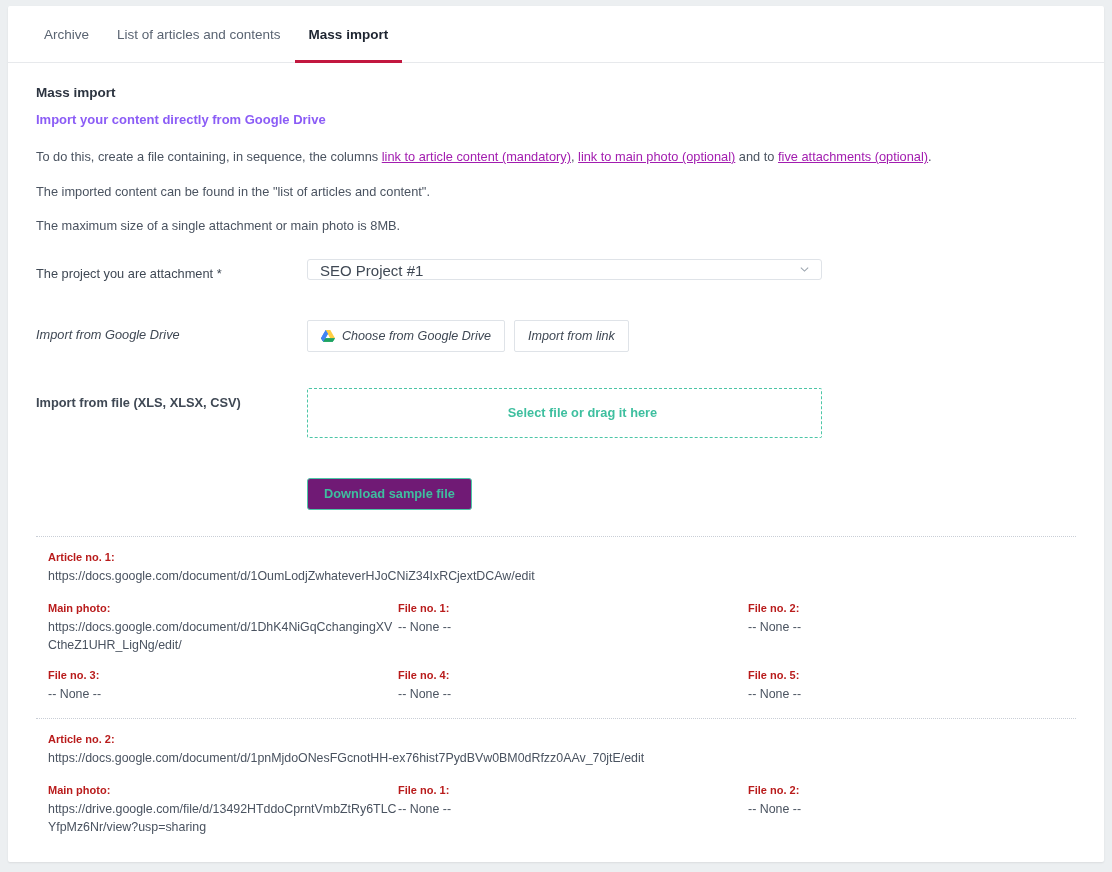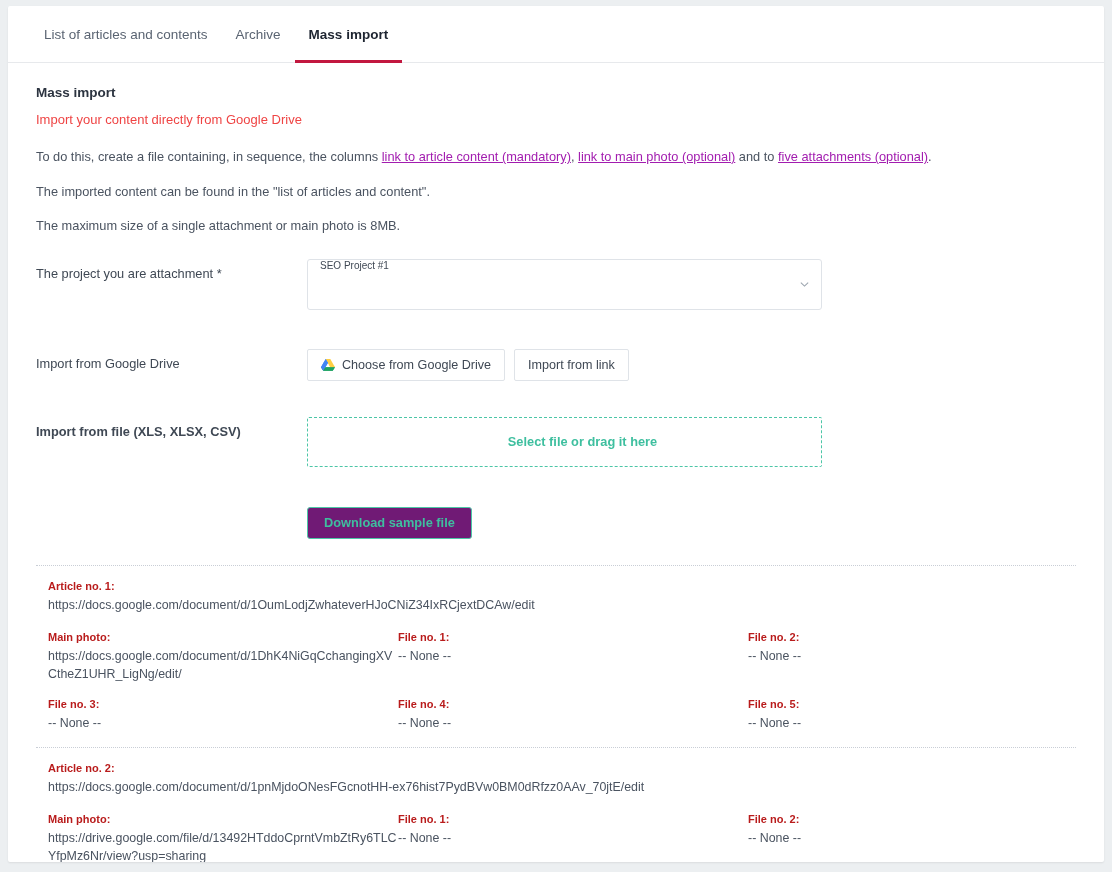--- a/index.html
+++ b/index.html
@@ -52,48 +52,48 @@
   }
 
   
   .body { padding: 22px 28px 0 28px; }
 
   .h-title {
     font-size: 13.5px; font-weight: bold; color: #2c3440;
     margin: 0 0 12px 0;
   }
   .h-sub {
-    font-size: 13px; font-weight: normal; color: #ef4444;
+    font-size: 13px; font-weight: bold; color: #8b5cf6;
     margin: 0 0 22px 0;
   }
   .p-line {
     font-size: 12.8px; color: #4a5360;
     margin: 0 0 18px 0; line-height: 1.3;
   }
   .p-line a, .ulink {
     color: #a21caf; text-decoration: underline; cursor: pointer;
   }
 
   
   .frow { display: flex; align-items: flex-start; margin-top: 24px; }
   .flabel {
     width: 271px; flex: none;
     font-size: 12.8px; color: #3f4854;
     padding-top: 7px;
   }
   .fctl { flex: 1; }
 
   .select {
-    width: 515px; height: 51px;
+    width: 515px; height: 21px;
     border: 1px solid #dfe3e8;
     border-radius: 3px;
     background: #fff;
-    display: flex; align-items: flex-start;
+    display: flex; align-items: flex-end;
     padding: 0 12px;
-    font-size: 10px; color: #3f4854;
+    font-size: 15px; color: #3f4854;
     cursor: pointer;
     position: relative;
   }
   .select .chev {
     position: absolute; right: 11px; top: 50%;
     transform: translateY(-50%);
     width: 11px; height: 11px;
   }
 
   .btnrow { display: flex; }
@@ -147,24 +147,24 @@
   .cell.overlapped .val { position: relative; }
 </style>
 </head>
 <body>
 
 <div class="screen">
  <div class="card">
 
   <div class="tabbar">
     <div class="tab">
+      <span>Archive</span>
+    </div>
+    <div class="tab">
       <span>List of articles and contents</span>
-    </div>
-    <div class="tab">
-      <span>Archive</span>
     </div>
     <div class="tab active">
       <span>Mass import</span>
     </div>
   </div>
 
   <div class="body">
 
     <div class="h-title">Mass import</div>
     <div class="h-sub">Import your content directly from Google Drive</div>
@@ -181,21 +181,21 @@
       <div class="fctl">
         <div class="select">
           <span>SEO Project #1</span>
           <svg class="chev" viewBox="0 0 12 12">
             <path d="M2 4.4 L6 8.2 L10 4.4" fill="none" stroke="#9aa3ad" stroke-width="1.1"></path>
           </svg>
         </div>
       </div>
     </div>
 
-    <div class="frow" style="margin-top:39px;">
+    <div class="frow" style="margin-top:39px;font-style:italic;">
       <div class="flabel">Import from Google Drive</div>
       <div class="fctl">
         <div class="btnrow">
           <div class="wbtn">
             <svg width="14" height="13" viewBox="0 0 48 42">
               <path d="M16 2 L32 2 L48 30 L32 30 Z" fill="#ffcf44"></path>
               <path d="M16 2 L0 30 L8 42 L24 14 Z" fill="#4285f4"></path>
               <path d="M0 30 L8 42 L40 42 L48 30 Z" fill="#1ea362"></path>
               <path d="M16 2 L24 14 L32 30 L48 30 Z" fill="#ffcf44"></path>
               <path d="M0 30 L16 2 L24 16 L8 42 Z" fill="#4285f4"></path>

